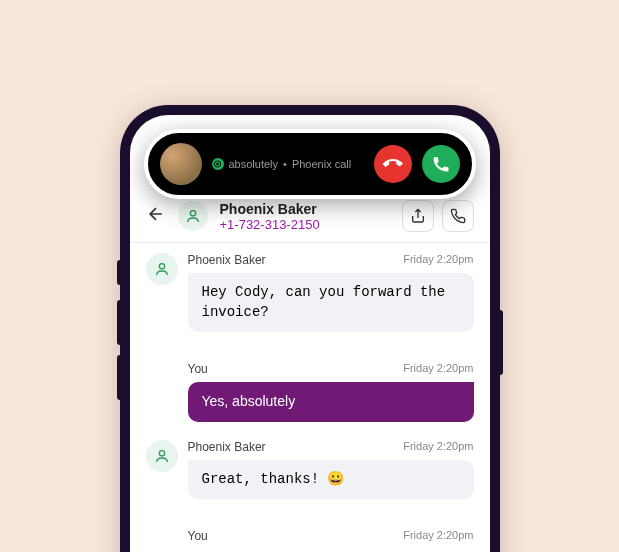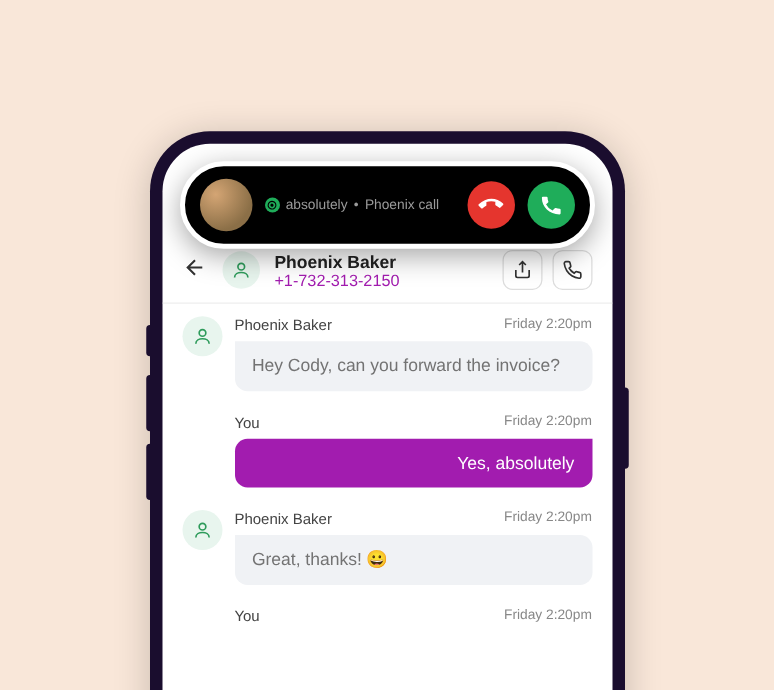--- a/index.html
+++ b/index.html
@@ -141,23 +141,23 @@
     .msg-col-right { margin-left: 42px; }
     .msg-header { display: flex; justify-content: space-between; font-size: 12px; margin-bottom: 6px; }
     .msg-sender { color: #444; font-weight: 500; }
     .msg-time { color: #888; font-size: 11px; text-align: right;}
     .msg-bubble {
       padding: 10px 14px;
       border-radius: 0 10px 10px 10px;
       font-size: 14px;
       line-height: 1.4;
     }
-    .msg-bubble.other { background: #f0f2f5; color: #737373; }
-    .msg-bubble.me { background: #a21caf; color: #fff; border-radius: 10px 0 10px 10px; text-align: right; }
-    .right { text-align: left; }
+    .msg-bubble.other { background: #f0f2f5; color: #000000; font-family: Liberation Mono, monospace; }
+    .msg-bubble.me { background: #701a75; color: #fff; border-radius: 10px 0 10px 10px; }
+    .right { text-align: left; margin-top: 12px; }
     .right .msg-header { justify-content: space-between; }
     .user-person-svg { width: 16px; height: 16px; }
   </style>
 </head>
 <body>
 
 <div class="phone-frame">
   <div class="phone-right-btn"></div>
   <div class="screen">
 

